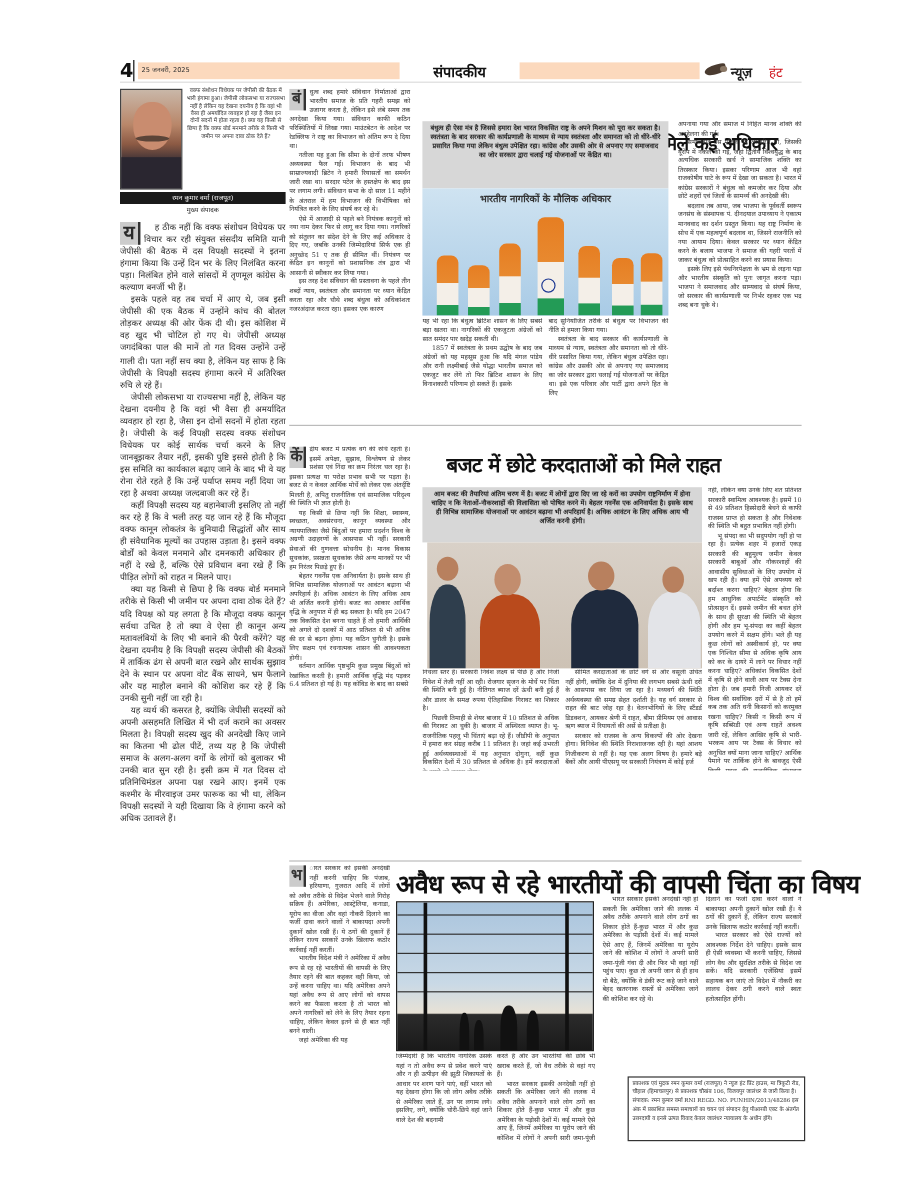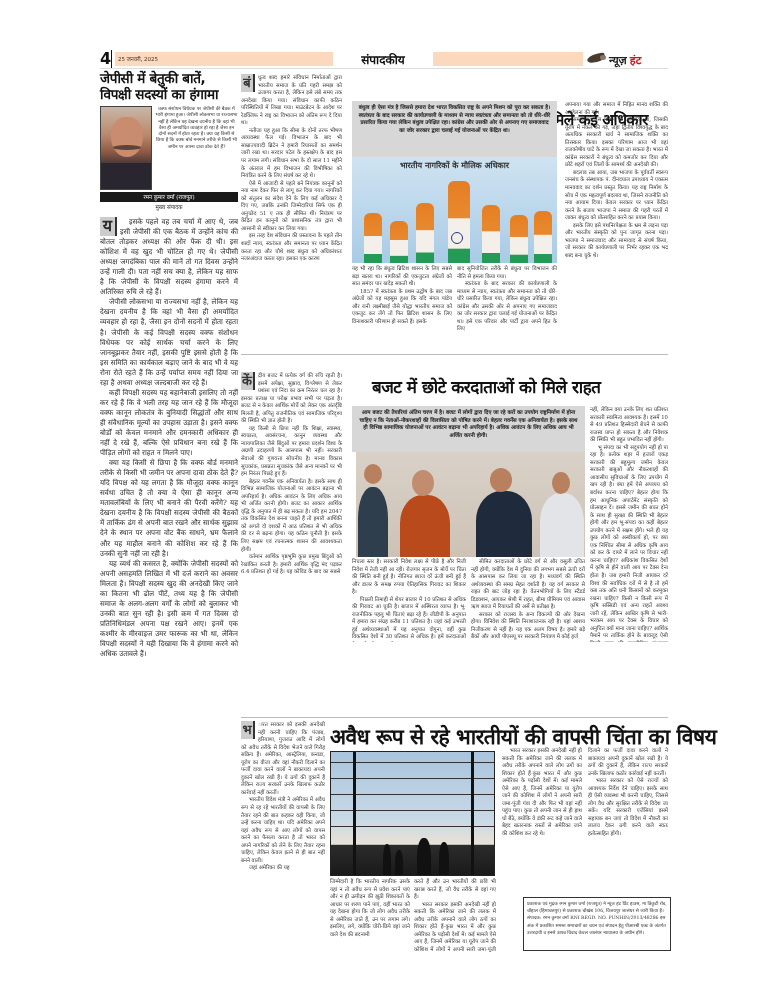--- a/index.html
+++ b/index.html
@@ -9,21 +9,21 @@
   .masthead { position: absolute; left: 100px; top: 50px; width: 568px; height: 18px; display: flex; align-items: center; }
   .page-no { font-family: "DejaVu Sans", sans-serif; font-weight: bold; font-size: 16px; color: #111; width: 12px; border-right: 1px solid #111; padding-right: 3px; height: 18px; line-height: 18px; }
   .date-band { background: #fcd9bd; height: 14px; width: 218px; margin-left: 3px; font-family: "DejaVu Sans", sans-serif; font-size: 5.5px; line-height: 14px; padding-left: 3px; color: #333; }
   .section-title { font-family: "DejaVu Sans", sans-serif; font-weight: bold; font-size: 12px; color: #111; width: 100px; text-align: center; }
   .band-right { background: #fcd9bd; height: 14px; width: 150px; }
   .logo { display: flex; align-items: center; margin-left: 0; height: 18px; }
   .logo-bird { width: 26px; height: 16px; position: relative; }
   .logo-bird::before { content: ""; position: absolute; left: 4px; top: 3px; width: 18px; height: 8px; background: #4a3b30; border-radius: 60% 20% 50% 40%; transform: rotate(-12deg); }
   .logo-bird::after { content: ""; position: absolute; left: 17px; top: 4px; width: 6px; height: 5px; background: #8a7765; border-radius: 50%; }
   .logo-text-a { font-family: "DejaVu Sans", sans-serif; font-weight: bold; font-size: 11px; color: #222; }
-  .logo-text-b { font-family: "DejaVu Sans", sans-serif; font-weight: bold; font-size: 11px; color: #d0121b; margin-left: 3px; }
+  .logo-text-b { font-family: "DejaVu Sans", sans-serif; font-weight: normal; font-size: 11px; color: #d0121b; margin-left: 14px; }
 
   .hr-top { position: absolute; left: 100px; top: 68px; width: 568px; height: 1px; background: #ddd; }
 
   
   .col-left { position: absolute; left: 100px; top: 70px; width: 138px; }
   .lead-title { font-family: "DejaVu Sans", sans-serif; font-weight: bold; font-size: 13.5px; line-height: 16px; color: #111; letter-spacing: -0.3px; }
   .author-box { display: flex; margin-top: 4px; height: 84px; }
   .author-photo { width: 52px; height: 84px; border: 1px solid #444; background: linear-gradient(180deg, #c9b7a8 0%, #b9876a 35%, #8c5a44 55%, #2f2a33 75%, #1e1e28 100%); position: relative; overflow: hidden; }
   .author-photo .face { position: absolute; left: 10px; top: 10px; width: 32px; height: 40px; background: #c98c6f; border-radius: 45% 45% 50% 50%; }
   .author-photo .mustache { position: absolute; left: 12px; top: 38px; width: 28px; height: 5px; background: #5b4438; border-radius: 50%; }
@@ -71,36 +71,33 @@
   <div class="band-right"></div>
   <div class="logo">
     <div class="logo-bird"></div>
     <span class="logo-text-a">न्यूज़</span>
     <span class="logo-text-b">हंट</span>
   </div>
 </div>
 <div class="hr-top"></div>
 
 <div class="col-left">
-  <div class="lead-title">
-    <div>जेपीसी में बेतुकी बातें,</div>
-    <div>विपक्षी सदस्यों का हंगामा</div>
-  </div>
   <div class="author-box">
     <div class="author-photo">
       <div class="face"></div>
         <div class="mustache"></div>
         <div class="shirt"></div>
     </div>
     <div class="author-quote">वक्फ संशोधन विधेयक पर जेपीसी की बैठक में भारी हंगामा हुआ। जेपीसी लोकसभा या राज्यसभा नहीं है लेकिन यह देखना दयनीय है कि वहां भी वैसा ही अमर्यादित व्यवहार हो रहा है जैसा इन दोनों सदनों में होता रहता है। क्या यह किसी से छिपा है कि वक्फ बोर्ड मनमाने तरीके से किसी भी जमीन पर अपना दावा ठोक देते हैं?</div>
   </div>
   <div class="author-name">रमन कुमार वर्मा (राजपूत)</div>
   <div class="author-role">मुख्य संपादक</div>
   <div class="lead-body">
     <span class="dropcap">य</span>
+    <p>ह ठीक नहीं कि वक्फ संशोधन विधेयक पर विचार कर रही संयुक्त संसदीय समिति यानी जेपीसी की बैठक में दस विपक्षी सदस्यों ने इतना हंगामा किया कि उन्हें दिन भर के लिए निलंबित करना पड़ा। निलंबित होने वाले सांसदों में तृणमूल कांग्रेस के कल्याण बनर्जी भी हैं।</p>
     <p>इसके पहले वह तब चर्चा में आए थे, जब इसी जेपीसी की एक बैठक में उन्होंने कांच की बोतल तोड़कर अध्यक्ष की ओर फेंक दी थी। इस कोशिश में वह खुद भी चोटिल हो गए थे। जेपीसी अध्यक्ष जगदंबिका पाल की मानें तो गत दिवस उन्होंने उन्हें गाली दी। पता नहीं सच क्या है, लेकिन यह साफ है कि जेपीसी के विपक्षी सदस्य हंगामा करने में अतिरिक्त रुचि ले रहे हैं।</p>
     <p>जेपीसी लोकसभा या राज्यसभा नहीं है, लेकिन यह देखना दयनीय है कि वहां भी वैसा ही अमर्यादित व्यवहार हो रहा है, जैसा इन दोनों सदनों में होता रहता है। जेपीसी के कई विपक्षी सदस्य वक्फ संशोधन विधेयक पर कोई सार्थक चर्चा करने के लिए जानबूझकर तैयार नहीं, इसकी पुष्टि इससे होती है कि इस समिति का कार्यकाल बढ़ाए जाने के बाद भी वे यह रोना रोते रहते हैं कि उन्हें पर्याप्त समय नहीं दिया जा रहा है अथवा अध्यक्ष जल्दबाजी कर रहे हैं।</p>
     <p>कहीं विपक्षी सदस्य यह बहानेबाजी इसलिए तो नहीं कर रहे हैं कि वे भली तरह यह जान रहे हैं कि मौजूदा वक्फ कानून लोकतंत्र के बुनियादी सिद्धांतों और साथ ही संवैधानिक मूल्यों का उपहास उड़ाता है। इसने वक्फ बोर्डों को केवल मनमाने और दमनकारी अधिकार ही नहीं दे रखे हैं, बल्कि ऐसे प्रविधान बना रखे हैं कि पीड़ित लोगों को राहत न मिलने पाए।</p>
     <p>क्या यह किसी से छिपा है कि वक्फ बोर्ड मनमाने तरीके से किसी भी जमीन पर अपना दावा ठोक देते हैं? यदि विपक्ष को यह लगता है कि मौजूदा वक्फ कानून सर्वथा उचित है तो क्या वे ऐसा ही कानून अन्य मतावलंबियों के लिए भी बनाने की पैरवी करेंगे? यह देखना दयनीय है कि विपक्षी सदस्य जेपीसी की बैठकों में तार्किक ढंग से अपनी बात रखने और सार्थक सुझाव देने के स्थान पर अपना वोट बैंक साधने, भ्रम फैलाने और यह माहौल बनाने की कोशिश कर रहे हैं कि उनकी सुनी नहीं जा रही है।</p>
     <p>यह व्यर्थ की कसरत है, क्योंकि जेपीसी सदस्यों को अपनी असहमति लिखित में भी दर्ज कराने का अवसर मिलता है। विपक्षी सदस्य खुद की अनदेखी किए जाने का कितना भी ढोल पीटें, तथ्य यह है कि जेपीसी समाज के अलग-अलग वर्गों के लोगों को बुलाकर भी उनकी बात सुन रही है। इसी क्रम में गत दिवस दो प्रतिनिधिमंडल अपना पक्ष रखने आए। इनमें एक कश्मीर के मीरवाइज उमर फारूक का भी था, लेकिन विपक्षी सदस्यों ने यही दिखाया कि वे हंगामा करने को अधिक उतावले हैं।</p>
   </div>
 </div>
 
 <div class="small-col" style="position:absolute; left:241px; top:74px; width:101px; height:276px; overflow:hidden;">
   <span class="dc-small">बं</span>

